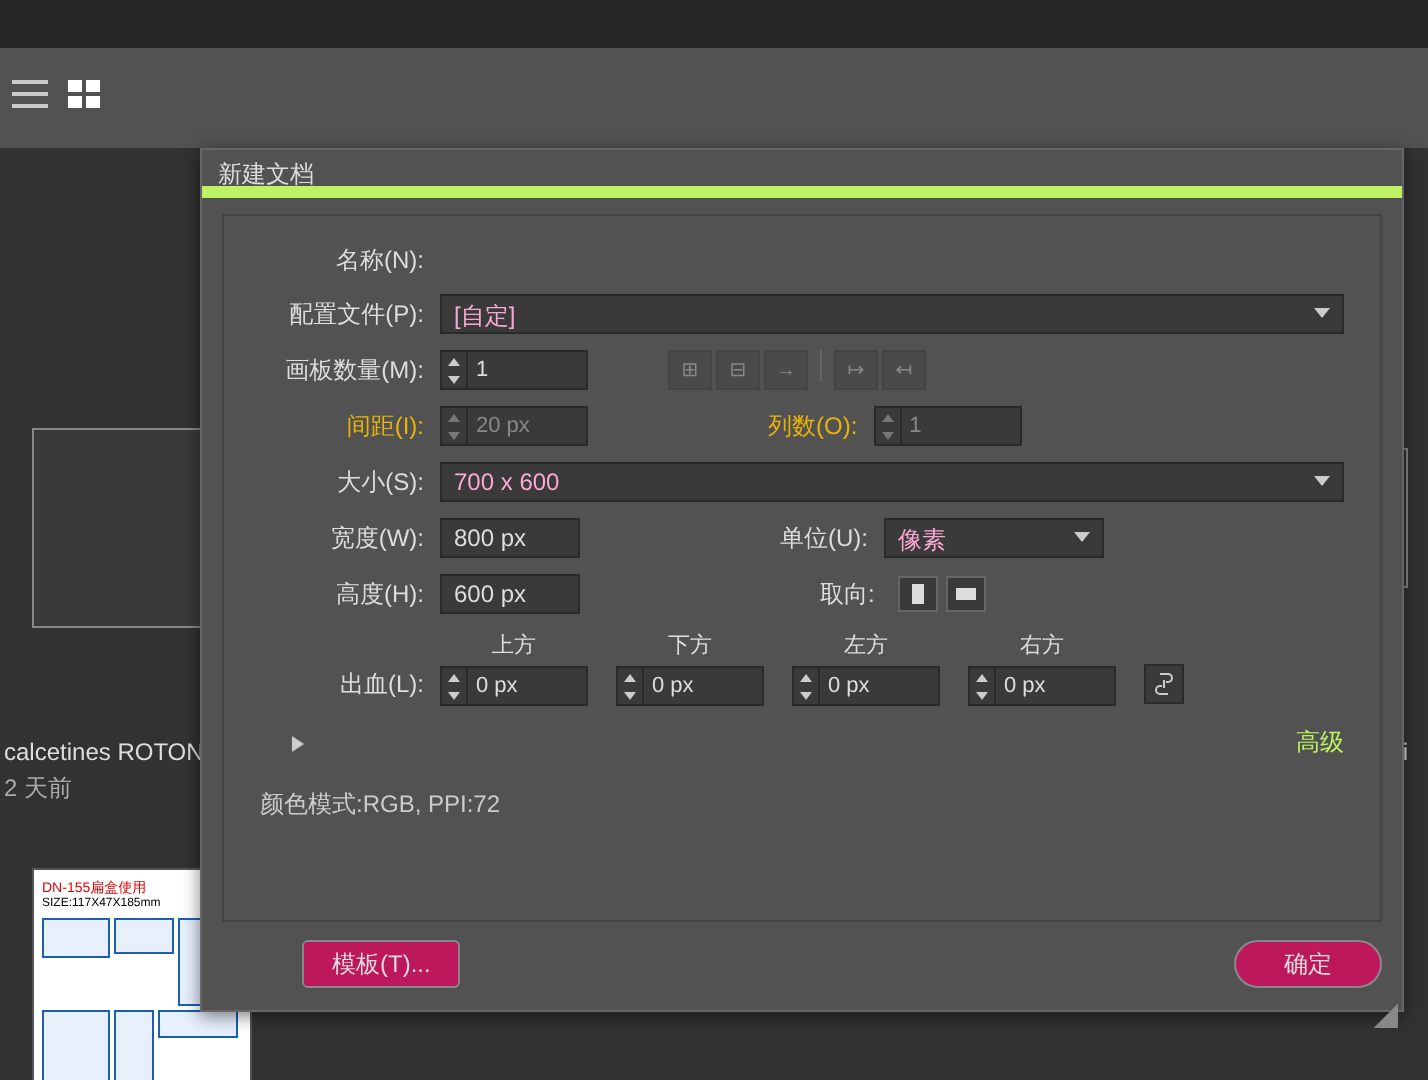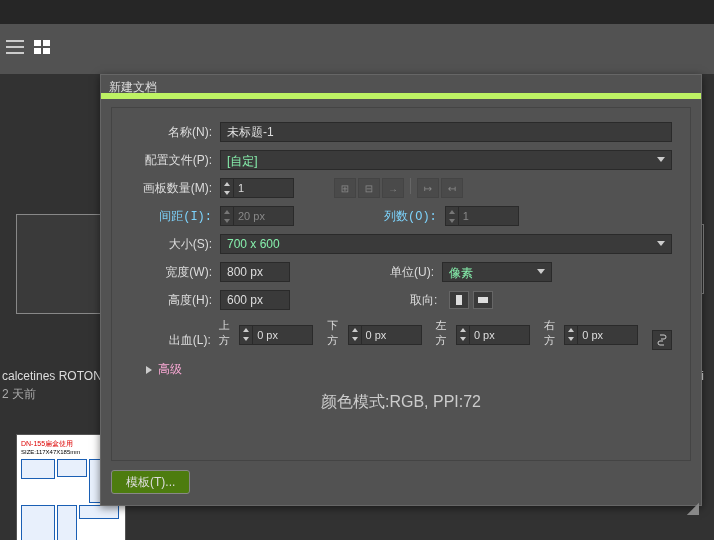--- a/index.html
+++ b/index.html
@@ -27,45 +27,45 @@
 .thumb2 .shapes div { border: 1px solid #1a5fb4; background: #e8f0fc; }
 .watermark { position: absolute; left: 260px; top: 240px; font-size: 46px; font-weight: bold; color: rgba(200,200,200,0.35); font-family: Arial, sans-serif; letter-spacing: 1px; pointer-events: none; }
 .watermark-sub { position: absolute; left: 340px; top: 280px; font-size: 18px; color: rgba(200,200,200,0.3); font-family: Arial, sans-serif; pointer-events: none; }
 
 
 .dialog { position: absolute; left: 100px; top: 74px; width: 602px; height: 432px; background: #525252; border: 1px solid #666; box-shadow: 0 2px 8px rgba(0,0,0,0.5); }
 .titlebar { height: 24px; background: #525252; color: #ddd; font-size: 12px; padding: 4px 8px; border-bottom: 6px solid #bef264; }
 .dlg-body { position: absolute; top: 32px; left: 10px; right: 10px; bottom: 44px; border: 1px solid #444; background: #525252; padding: 14px 18px 10px 18px; }
 .row { display: flex; align-items: center; margin-bottom: 8px; font-size: 12px; color: #ddd; }
 .lbl { width: 82px; text-align: right; margin-right: 8px; white-space: nowrap; }
-.lbl.disabled { color: #7dd3fc; font-family: Liberation Mono, monospace; }
+.lbl.disabled { color: #eab308; }
 .txt-input { background: #3a3a3a; border: 1px solid #2a2a2a; color: #ddd; font-size: 12px; padding: 2px 6px; height: 20px; }
 .txt-input.wide { flex: 1; }
-.select { background: #3a3a3a; border: 1px solid #2a2a2a; color: #86efac; font-size: 12px; padding: 2px 6px; height: 20px; flex: 1; position: relative; }
+.select { background: #3a3a3a; border: 1px solid #2a2a2a; color: #f9a8d4; font-size: 12px; padding: 2px 6px; height: 20px; flex: 1; position: relative; }
 .chevron { position: absolute; right: 6px; top: 6px; width: 0; height: 0; border-left: 4px solid transparent; border-right: 4px solid transparent; border-top: 5px solid #ccc; }
 .spinner { display: flex; align-items: center; }
 .spinner .btns { width: 14px; height: 20px; display: flex; flex-direction: column; border: 1px solid #2a2a2a; background: #3a3a3a; }
 .spinner .btns span { flex: 1; display: flex; align-items: center; justify-content: center; }
 .spinner .btns svg { width: 6px; height: 4px; }
 .spinner input { width: 60px; background: #3a3a3a; border: 1px solid #2a2a2a; border-left: none; color: #ddd; font-size: 11px; padding: 2px 4px; height: 20px; }
 .spinner.disabled input { color: #888; }
 .icon-btn-group { display: flex; gap: 2px; margin-left: 12px; }
 .icon-btn { width: 22px; height: 20px; border: 1px solid #444; background: #4a4a4a; display: flex; align-items: center; justify-content: center; color: #888; font-size: 10px; }
 .sep { width: 1px; height: 16px; background: #666; margin: 0 4px; }
 .orient-btn { width: 20px; height: 18px; border: 1px solid #666; background: #3a3a3a; margin-left: 4px; display: flex; align-items: center; justify-content: center; }
 .orient-btn svg { width: 10px; height: 10px; }
 .bleed-row { display: flex; align-items: flex-end; gap: 14px; }
-.bleed-col { display: flex; align-items: center; }
+.bleed-col { display: flex; flex-direction: column; align-items: center; }
 .bleed-col .hdr { font-size: 11px; color: #ddd; margin-bottom: 3px; }
 .link-btn { width: 20px; height: 20px; background: #3a3a3a; border: 1px solid #2a2a2a; display: flex; align-items: center; justify-content: center; margin-bottom: 1px; }
-.advanced { display: flex; align-items: center; margin-top: 10px; color: #f9a8d4; font-size: 12px; margin-left: 16px; }
+.advanced { display: flex; align-items: center; margin-top: 10px; color: #bef264; font-size: 12px; margin-left: 16px; justify-content: space-between; }
 .advanced .tri { width: 0; height: 0; border-top: 4px solid transparent; border-bottom: 4px solid transparent; border-left: 6px solid #ccc; margin-right: 6px; }
-.mode-text { text-align: center; color: #ccc; font-size: 16px; margin-top: 14px; }
+.mode-text { color: #ccc; font-size: 12px; margin-top: 14px; }
 .dlg-footer { position: absolute; left: 10px; right: 10px; bottom: 8px; height: 30px; display: flex; align-items: center; }
-.btn { height: 24px; border: 1px solid #888; border-radius: 12px; background: #4d7c0f; color: #ddd; font-size: 12px; padding: 0 24px; cursor: pointer; }
+.btn { height: 24px; border: 1px solid #888; border-radius: 12px; background: #be185d; color: #ddd; font-size: 12px; padding: 0 24px; cursor: pointer; margin-left: 40px; }
 .btn-tpl { border-radius: 3px; padding: 0 14px; }
 .footer-right { margin-left: auto; display: flex; gap: 10px; }
 .resize-grip { position: absolute; right: 2px; bottom: -12px; color: #888; font-size: 16px; }
 </style>
 </head>
 <body>
 
 <div class="topbar"></div>
 <div class="topstrip">
   <div class="top-icons">
@@ -115,21 +115,20 @@
 <div class="watermark"><span>GXI</span> <span style="font-family:'Microsoft YaHei'">网</span></div>
 <div class="watermark-sub">system.com</div>
 
 <div class="dialog">
   <div class="titlebar">新建文档</div>
 
   <div class="dlg-body">
 
     <div class="row">
       <div class="lbl">名称(N):</div>
-      <input class="txt-input wide" value="未标题-1" style="">
     </div>
 
     <div class="row">
       <div class="lbl">配置文件(P):</div>
       <div class="select">
         <span>[自定]</span>
         <div class="chevron"></div>
       </div>
     </div>
 
@@ -316,16 +315,17 @@
       <div class="tri"></div>
       <span>高级</span>
     </div>
 
     <div class="mode-text">颜色模式:RGB, PPI:72</div>
   </div>
 
   <div class="dlg-footer">
     <button class="btn btn-tpl">模板(T)...</button>
     <div class="footer-right">
+      <button class="btn">确定</button>
     </div>
   </div>
   <div class="resize-grip">◢</div>
 </div>
 
 </body></html>

